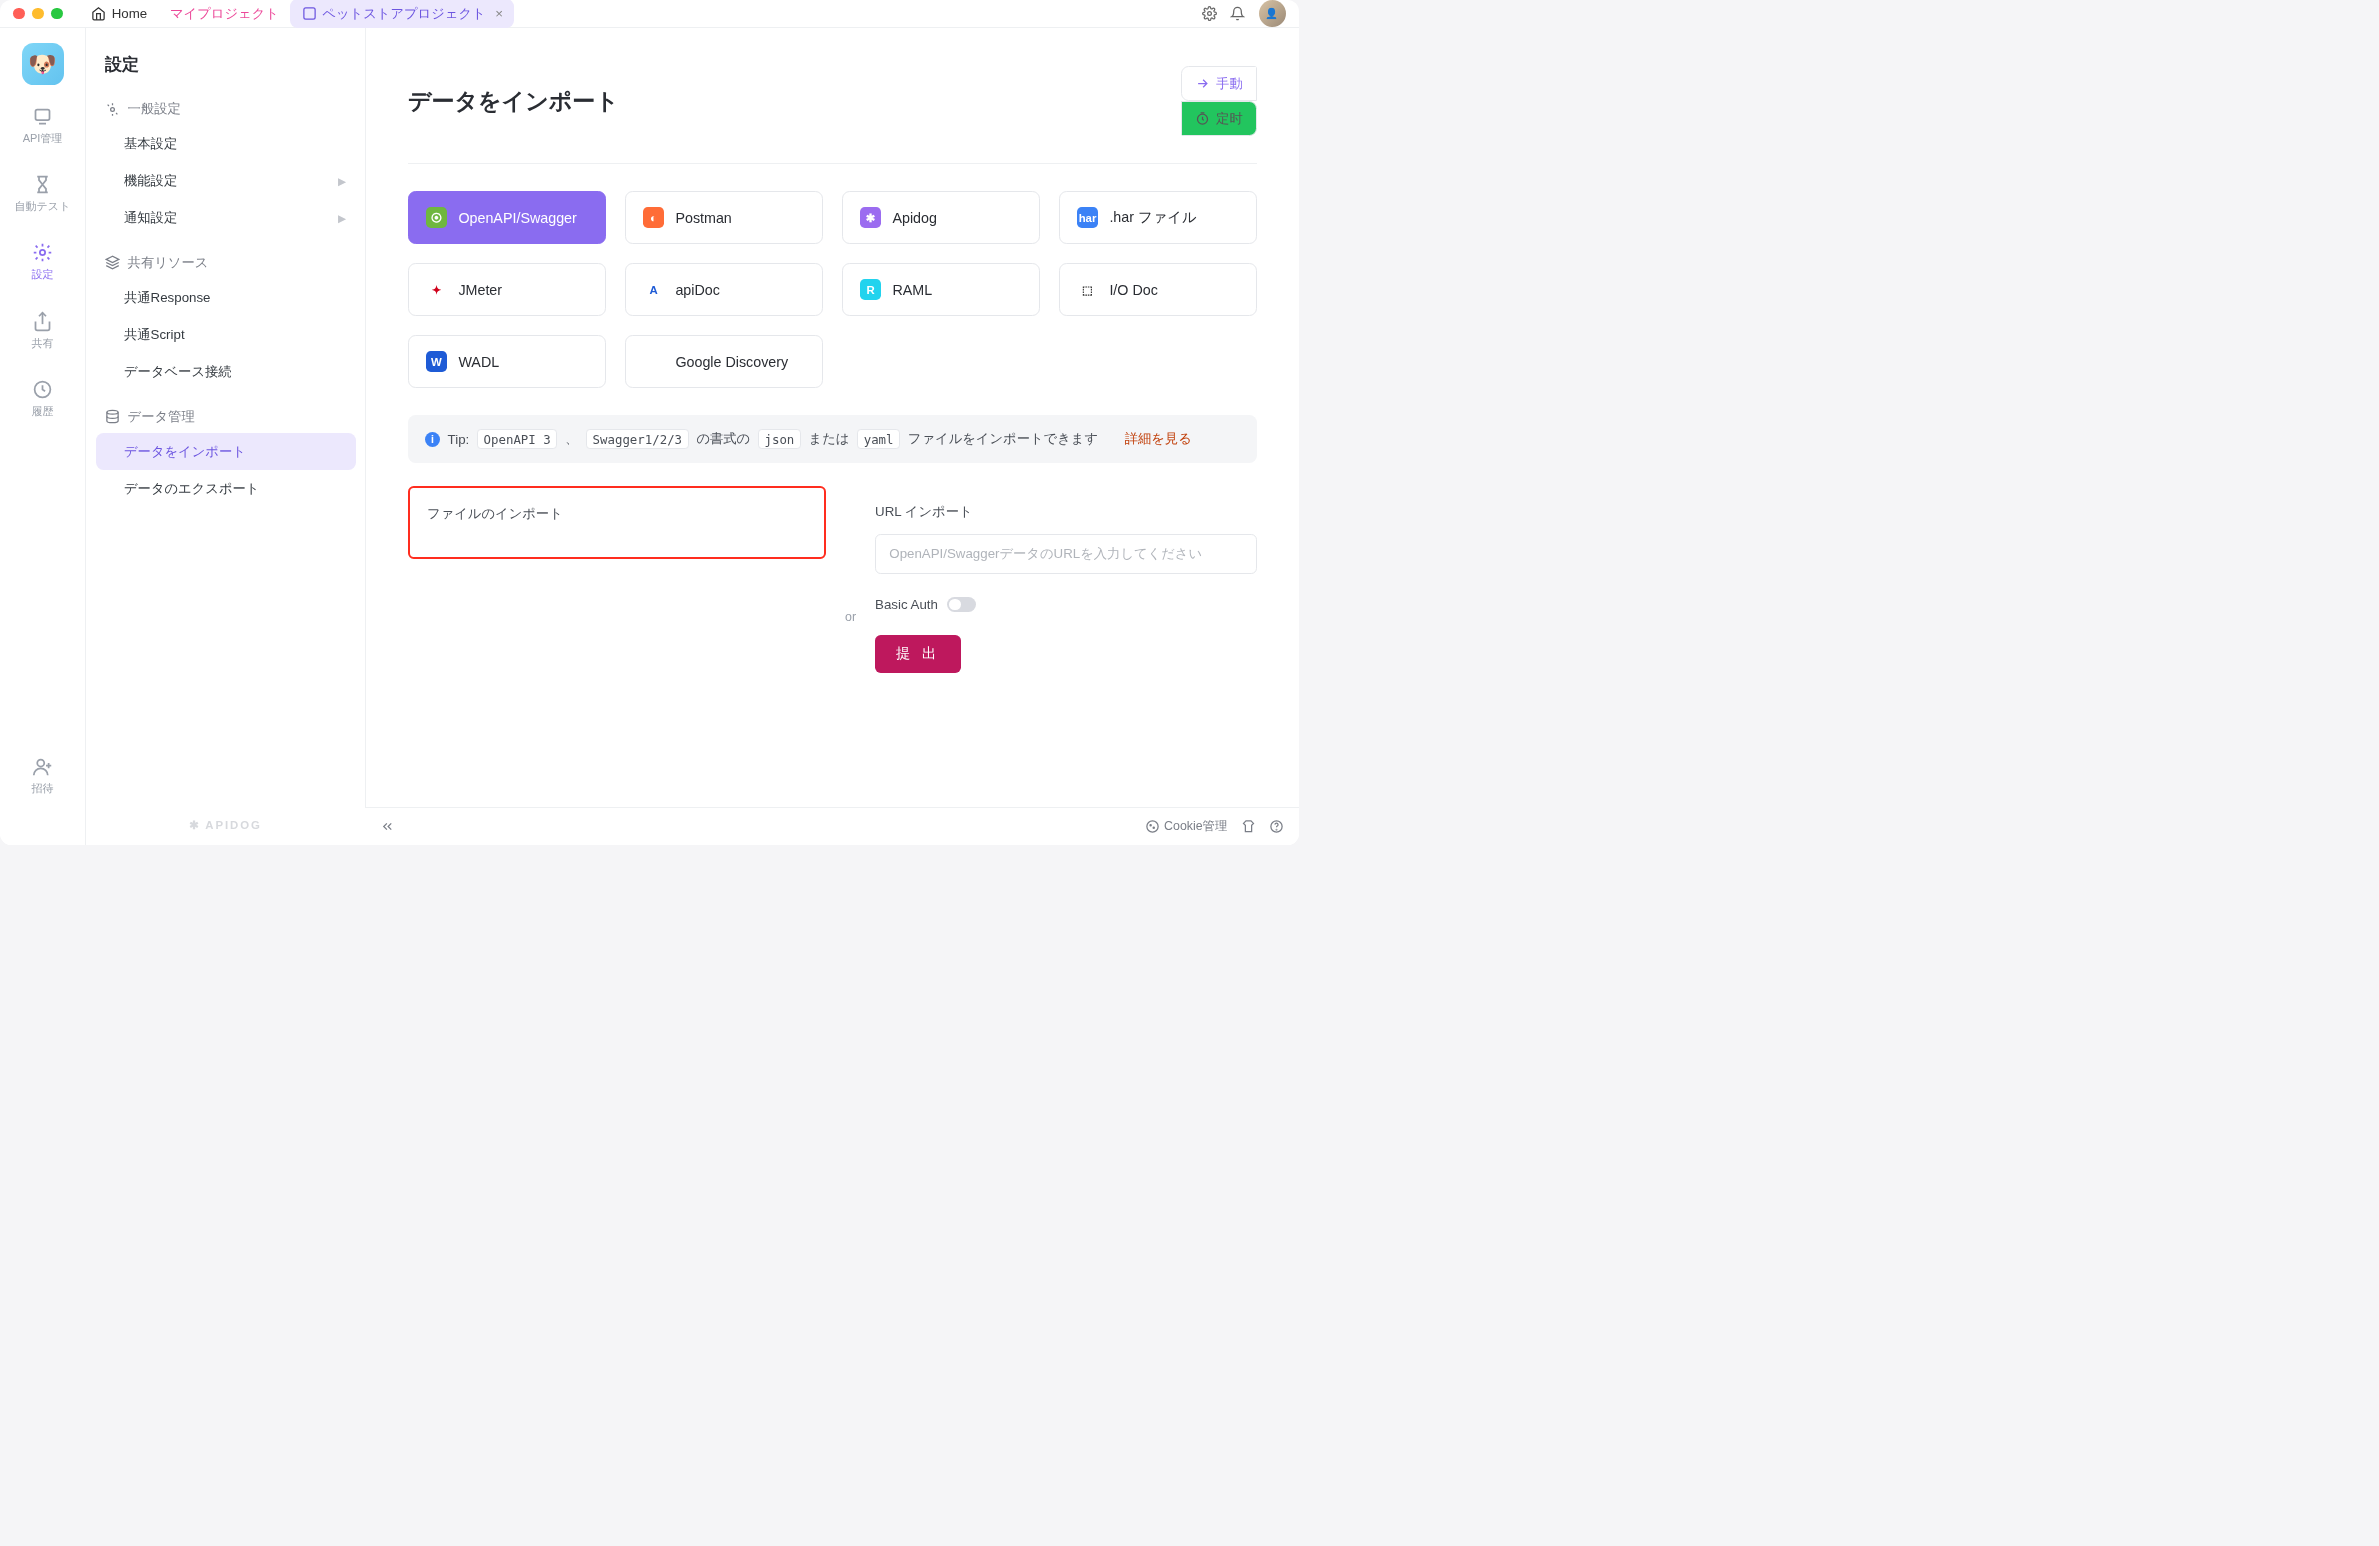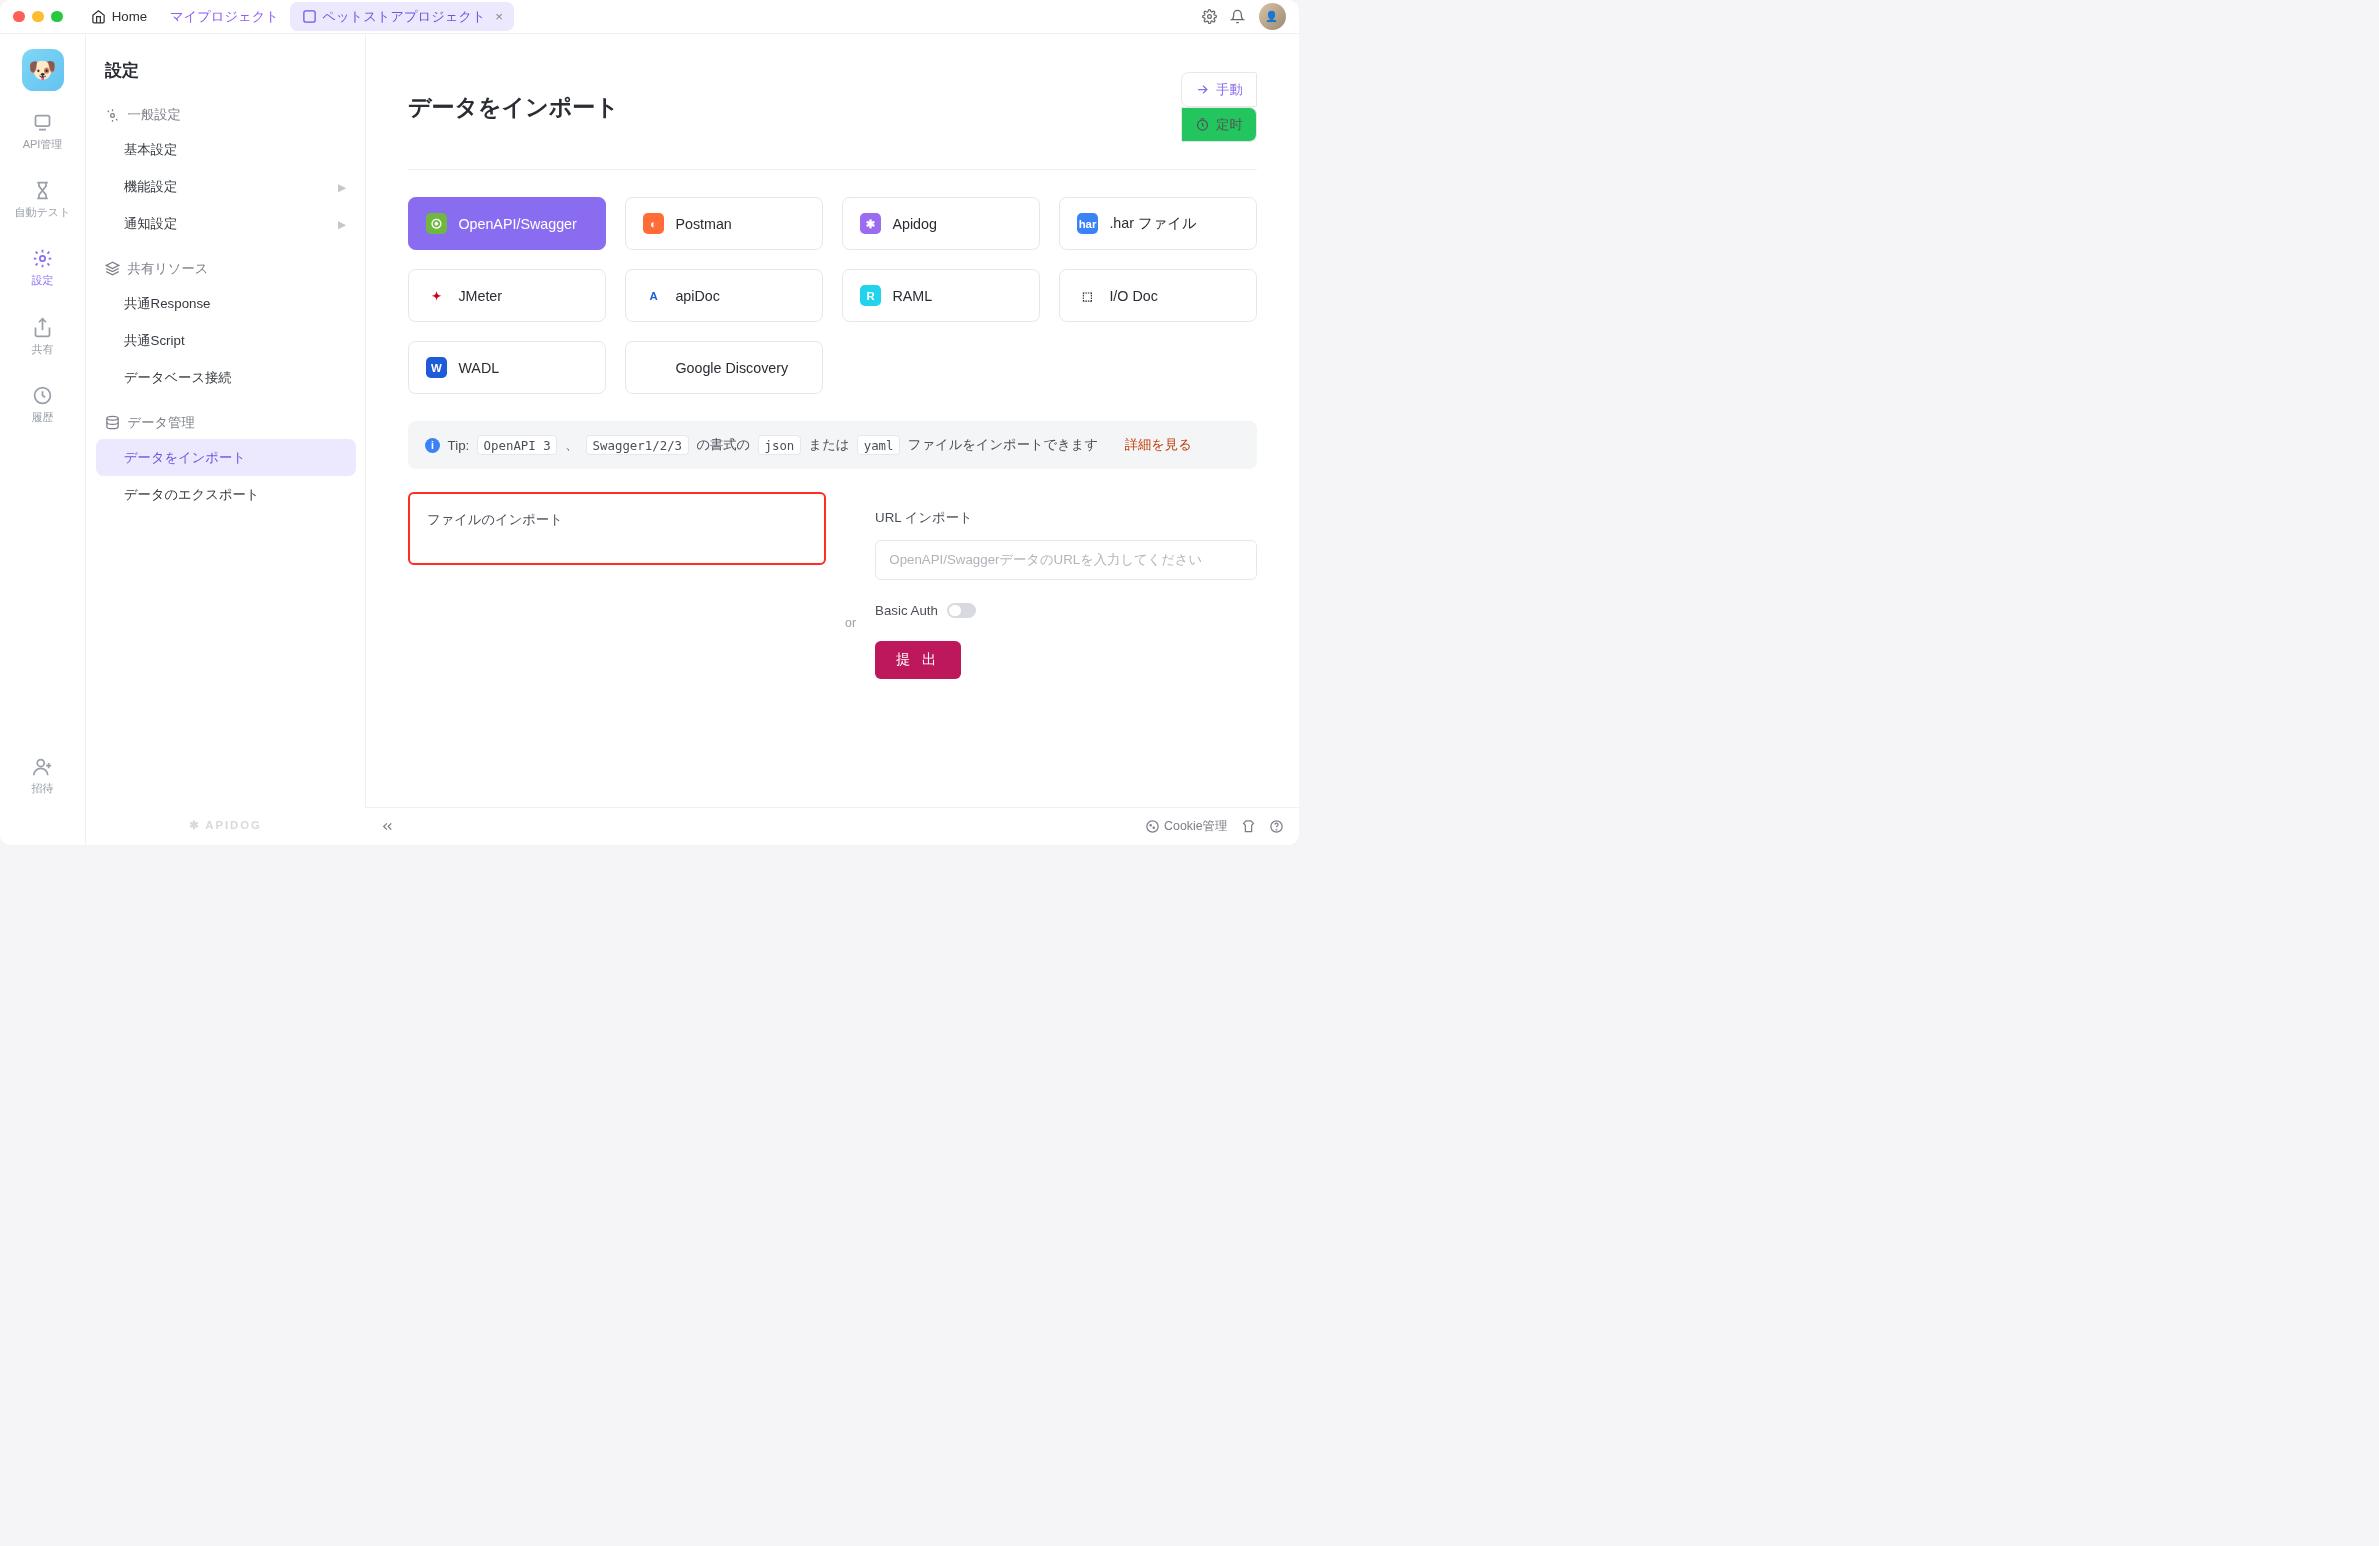--- a/index.html
+++ b/index.html
@@ -1,28 +1,28 @@
 <!DOCTYPE html>
 <html style="font-size:15px"><head>
 <meta charset="utf-8">
 <style>
 * { margin: 0; padding: 0; box-sizing: border-box; font-family: -apple-system, BlinkMacSystemFont, "Segoe UI", "Hiragino Sans", "Meiryo", sans-serif; }
 body { background: #f5f5f7; color: #333; font-size: 13.3px; width: 1299px; height: 845px; overflow: hidden; }
 .window { background: #fff; width: 1299px; height: 845px; display: flex; flex-direction: column; border-radius: 11.4px; overflow: hidden; position: relative; }
 
 
-.titlebar { height: 34px; display: flex; align-items: center; padding: 0 13.3px; border-bottom: 1px solid #eef0f2; }
+.titlebar { height: 28px; display: flex; align-items: center; padding: 0 13.3px; border-bottom: 1px solid #eef0f2; }
 .traffic { display: flex; gap: 7.6px; margin-right: 17px; }
 .dot { width: 11.4px; height: 11.4px; border-radius: 50%; }
 .dot.red { background: #ff5f57; }
 .dot.yellow { background: #febc2e; }
 .dot.green { background: #28c840; }
 .tab { display: flex; align-items: center; gap: 5.7px; padding: 5.7px 11.4px; border-radius: 7.6px; color: #555; cursor: pointer; }
 .tab.home { color: #333; font-weight: 500; }
-.tab.plain { color: #8b5cf6; }
+.tab.plain { color: #ec4899; }
 .tab.active { background: #ece8fd; color: #6c55e0; }
 .tab .close { margin-left: 3.8px; color: #888; font-size: 13.3px; }
 .titlebar-right { margin-left: auto; display: flex; align-items: center; gap: 13.3px; color: #666; }
 .avatar { width: 27px; height: 27px; border-radius: 50%; background: linear-gradient(135deg,#d8c3a5,#9b8a77); display:flex; align-items:center; justify-content:center; font-size:10.5px; color:#fff; }
 
 
 .body { flex: 1; display: flex; min-height: 0; }
 
 .rail { width: 86px; background: #fff; border-right: 1px solid #eef0f2; display: flex; flex-direction: column; align-items: center; padding-top: 15px; gap: 13.3px; }
 .rail .logo { width: 42px; height: 42px; border-radius: 11.4px; background: linear-gradient(135deg,#7fd6f7,#63c3ef); display:flex; align-items:center; justify-content:center; font-size:23px; }

